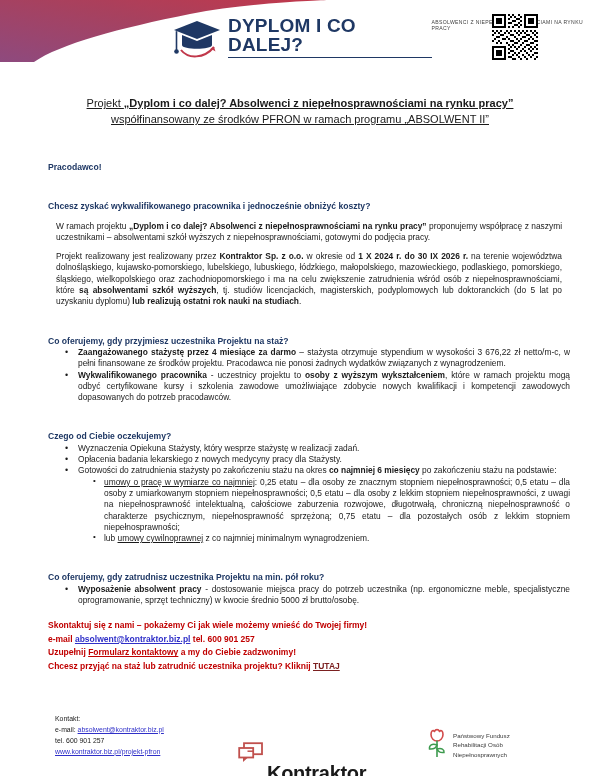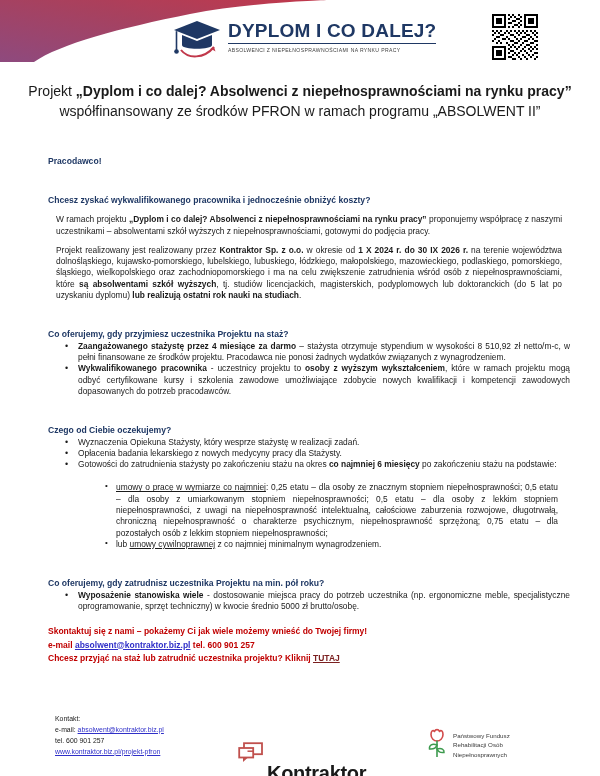--- a/index.html
+++ b/index.html
@@ -13,35 +13,35 @@
   }
   .page{position:relative;width:600px;height:776px;}
 
   
   .swoosh{position:absolute;top:0;left:0;width:330px;height:62px;overflow:hidden;}
 
   
   .header{position:relative;padding-top:14px;height:62px;}
   .logo-block{position:absolute;left:170px;top:14px;display:flex;align-items:center;}
   .cap-wrap{width:54px;height:46px;margin-right:4px;}
-  .logo-text{display:flex;flex-direction:column;justify-content:center;}
+  .logo-text{display:flex;flex-direction:row;justify-content:center;}
   .logo-title{
     font-size:19px;font-weight:bold;color:#1F3864;letter-spacing:.2px;
     line-height:1;padding-bottom:3px;border-bottom:1.4px solid #1F3864;
   }
   .logo-sub{
     font-size:5.1px;color:#404040;letter-spacing:.35px;
     margin-top:3px;font-weight:normal;
   }
   .qr{position:absolute;right:62px;top:14px;width:46px;height:46px;}
 
   
   .project-title{
-    text-align:center;font-size:14px;color:#1a1a1a;
-    line-height:1.45;margin-top:5px;
+    text-align:center;font-size:11px;color:#1a1a1a;
+    line-height:1.45;margin-top:20px;text-decoration:underline;
   }
   .project-title .b{font-weight:bold;}
 
   
   .content{padding:6px 30px 0 48px;}
   .h-blue{
     color:#1F3864;font-weight:bold;font-size:8.6px;line-height:1.32;margin-top:28px;
   }
   p.para{
     font-size:8.4px;line-height:1.345;margin:8px;text-align:justify;
@@ -52,21 +52,21 @@
 
   ul.lvl1{margin:0;padding-left:30px;list-style:none;}
   ul.lvl1>li{
     position:relative;font-size:8.4px;line-height:1.345;
     text-align:justify;margin:0;
   }
   ul.lvl1>li::before{
     content:"\2022";position:absolute;left:-13px;top:-1px;
     font-size:9px;color:#1a1a1a;
   }
-  ul.lvl2{margin:12px;padding-left:26px;list-style:none;}
+  ul.lvl2{margin:0;padding-left:26px;list-style:none;}
   ul.lvl2>li{
     position:relative;font-size:8.4px;line-height:1.345;text-align:justify;
   }
   ul.lvl2>li::before{
     content:"\2022";position:absolute;left:-11px;top:-1px;
     font-size:8px;color:#1a1a1a;
   }
 
   
   .cta{text-align:left;margin-top:13px;line-height:1.58;}
@@ -304,21 +304,21 @@
     </p>
 
     <p class="para">
       <span>Projekt realizowany jest realizowany przez </span><span class="b">Kontraktor Sp. z o.o.</span><span> w okresie od </span><span class="b">1 X 2024 r. do 30 IX 2026 r.</span><span> na terenie województwa dolnośląskiego, kujawsko-pomorskiego, lubelskiego, lubuskiego, łódzkiego, małopolskiego, mazowieckiego, podlaskiego, pomorskiego, śląskiego, wielkopolskiego oraz zachodniopomorskiego i ma na celu zwiększenie zatrudnienia wśród osób z niepełnosprawnościami, które </span><span class="b">są absolwentami szkół wyższych</span><span>, tj. studiów licencjackich, magisterskich, podyplomowych lub doktoranckich (do 5 lat po uzyskaniu dyplomu) </span><span class="b">lub realizują ostatni rok nauki na studiach</span><span>.</span>
     </p>
 
     <div class="h-blue">Co oferujemy, gdy przyjmiesz uczestnika Projektu na staż?</div>
 
     <ul class="lvl1">
       <li>
-        <span class="b">Zaangażowanego stażystę przez 4 miesiące za darmo</span><span> – stażysta otrzymuje stypendium w wysokości 8 510,92 zł netto/m-c, w pełni finansowane ze środków projektu. Pracodawca nie ponosi żadnych wydatków związanych z wynagrodzeniem.</span>
+        <span class="b">Zaangażowanego stażystę przez 4 miesiące za darmo</span><span> – stażysta otrzymuje stypendium w wysokości 3 676,22 zł netto/m-c, w pełni finansowane ze środków projektu. Pracodawca nie ponosi żadnych wydatków związanych z wynagrodzeniem.</span>
       </li>
       <li>
         <span class="b">Wykwalifikowanego pracownika</span><span> - uczestnicy projektu to </span><span class="b">osoby z wyższym wykształceniem</span><span>, które w ramach projektu mogą odbyć certyfikowane kursy i szkolenia zawodowe umożliwiające zdobycie nowych kwalifikacji i kompetencji zawodowych dopasowanych do potrzeb pracodawców.</span>
       </li>
     </ul>
 
     <div class="h-blue">Czego od Ciebie oczekujemy?</div>
 
     <ul class="lvl1">
       <li>Wyznaczenia Opiekuna Stażysty, który wesprze stażystę w realizacji zadań.</li>
@@ -333,28 +333,31 @@
             <span>lub </span><span class="u">umowy cywilnoprawnej</span><span> z co najmniej minimalnym wynagrodzeniem.</span>
           </li>
         </ul>
       </li>
     </ul>
 
     <div class="h-blue">Co oferujemy, gdy zatrudnisz uczestnika Projektu na min. pół roku?</div>
 
     <ul class="lvl1">
       <li>
-        <span class="b">Wyposażenie stanowiska wiele</span><span> - dostosowanie miejsca pracy do potrzeb uczestnika (np. ergonomiczne meble, specjalistyczne oprogramowanie, sprzęt techniczny) w kwocie średnio 5000 zł brutto/osobę.</span>
+        <span class="b">Wyposażenie absolwent pracy</span><span> - dostosowanie miejsca pracy do potrzeb uczestnika (np. ergonomiczne meble, specjalistyczne oprogramowanie, sprzęt techniczny) w kwocie średnio 5000 zł brutto/osobę.</span>
       </li>
     </ul>
 
     <div class="cta">
       <div>Skontaktuj się z nami – pokażemy Ci jak wiele możemy wnieść do Twojej firmy!</div>
       <div>
         <span>e-mail </span><a class="lnk-blue" href="#">absolwent@kontraktor.biz.pl</a><span> tel. 600 901 257</span>
+      </div>
+      <div>
+        <span>Uzupełnij </span><a class="lnk-red" href="#">Formularz kontaktowy</a><span> a my do Ciebie zadzwonimy!</span>
       </div>
       <div>
         <span>Chcesz przyjąć na staż lub zatrudnić uczestnika projektu? Kliknij </span><a class="lnk-dark" href="#">TUTAJ</a>
       </div>
     </div>
   </div>
 
   <div class="footer">
 
     <div class="f-contact">

